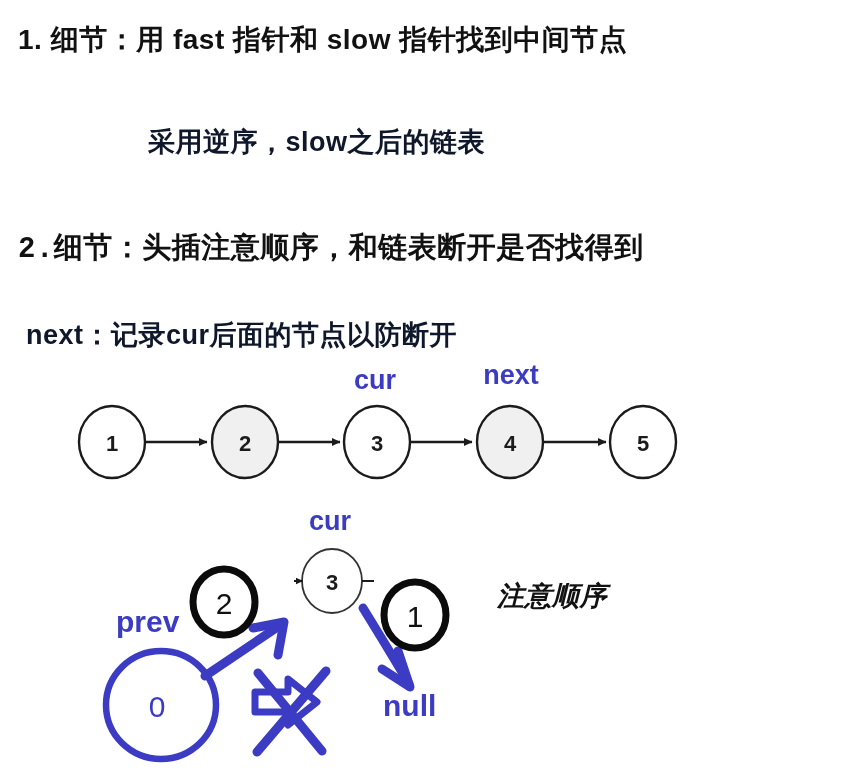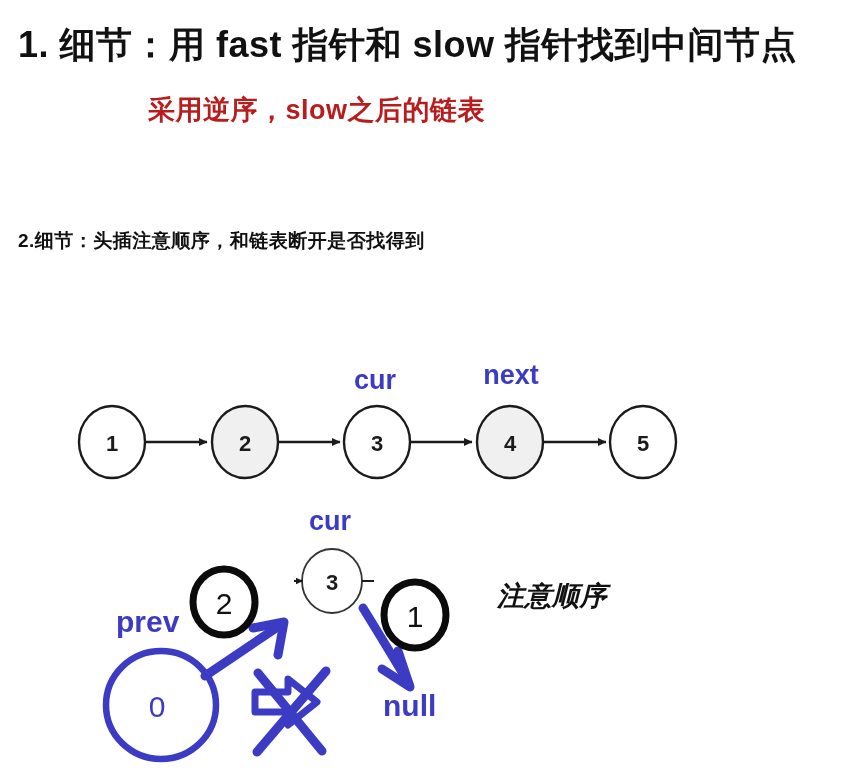--- a/index.html
+++ b/index.html
@@ -22,37 +22,39 @@
   .note {
     position: absolute;
     white-space: nowrap;
     font-weight: bold;
     letter-spacing: 0.5px;
   }
   .note-black {
     color: #111111;
   }
   .note-blue {
-    color: #b91c1c;
+    color: #0f172a;
+    margin-top: 32px;
   }
 
   #note-1 {
     left: 18px;
     top: 21px;
-    font-size: 36px;
+    font-size: 28px;
   }
   #note-1-sub {
     left: 148px;
     top: 92px;
     font-size: 27px;
   }
   #note-2 {
     left: 18px;
     top: 228px;
-    font-size: 19px;
+    font-size: 29px;
+    font-family: Liberation Mono, monospace;
   }
   #note-2-sub {
     left: 26px;
     top: 285px;
     font-size: 27px;
   }
   #note-attention {
     left: 497px;
     top: 578px;
     font-size: 27px;
@@ -114,20 +116,21 @@
 <body>
 
 <div id="page">
 
   <div class="note note-black" id="note-1">1. 细节：用 fast 指针和 slow 指针找到中间节点</div>
 
   <div class="note note-blue" id="note-1-sub">采用逆序，slow之后的链表</div>
 
   <div class="note note-black" id="note-2">2.细节：头插注意顺序，和链表断开是否找得到</div>
 
+  <div class="note note-blue" id="note-2-sub">next：记录cur后面的节点以防断开</div>
 
   <div class="note note-black" id="note-attention">注意顺序</div>
 
   <svg class="layer" viewBox="0 0 850 783">
     <defs>
       <marker id="arrowBlackTip" markerWidth="9" markerHeight="9" refX="8" refY="4.5" orient="auto" markerUnits="userSpaceOnUse">
         <path d="M0,0.6 L8.5,4.5 L0,8.4 Z" fill="#1b1b1b"></path>
       </marker>
       <marker id="arrowTiny" markerWidth="8" markerHeight="8" refX="7" refY="4" orient="auto" markerUnits="userSpaceOnUse">
         <path d="M0,0.7 L7.2,4 L0,7.3 Z" fill="#1b1b1b"></path>

